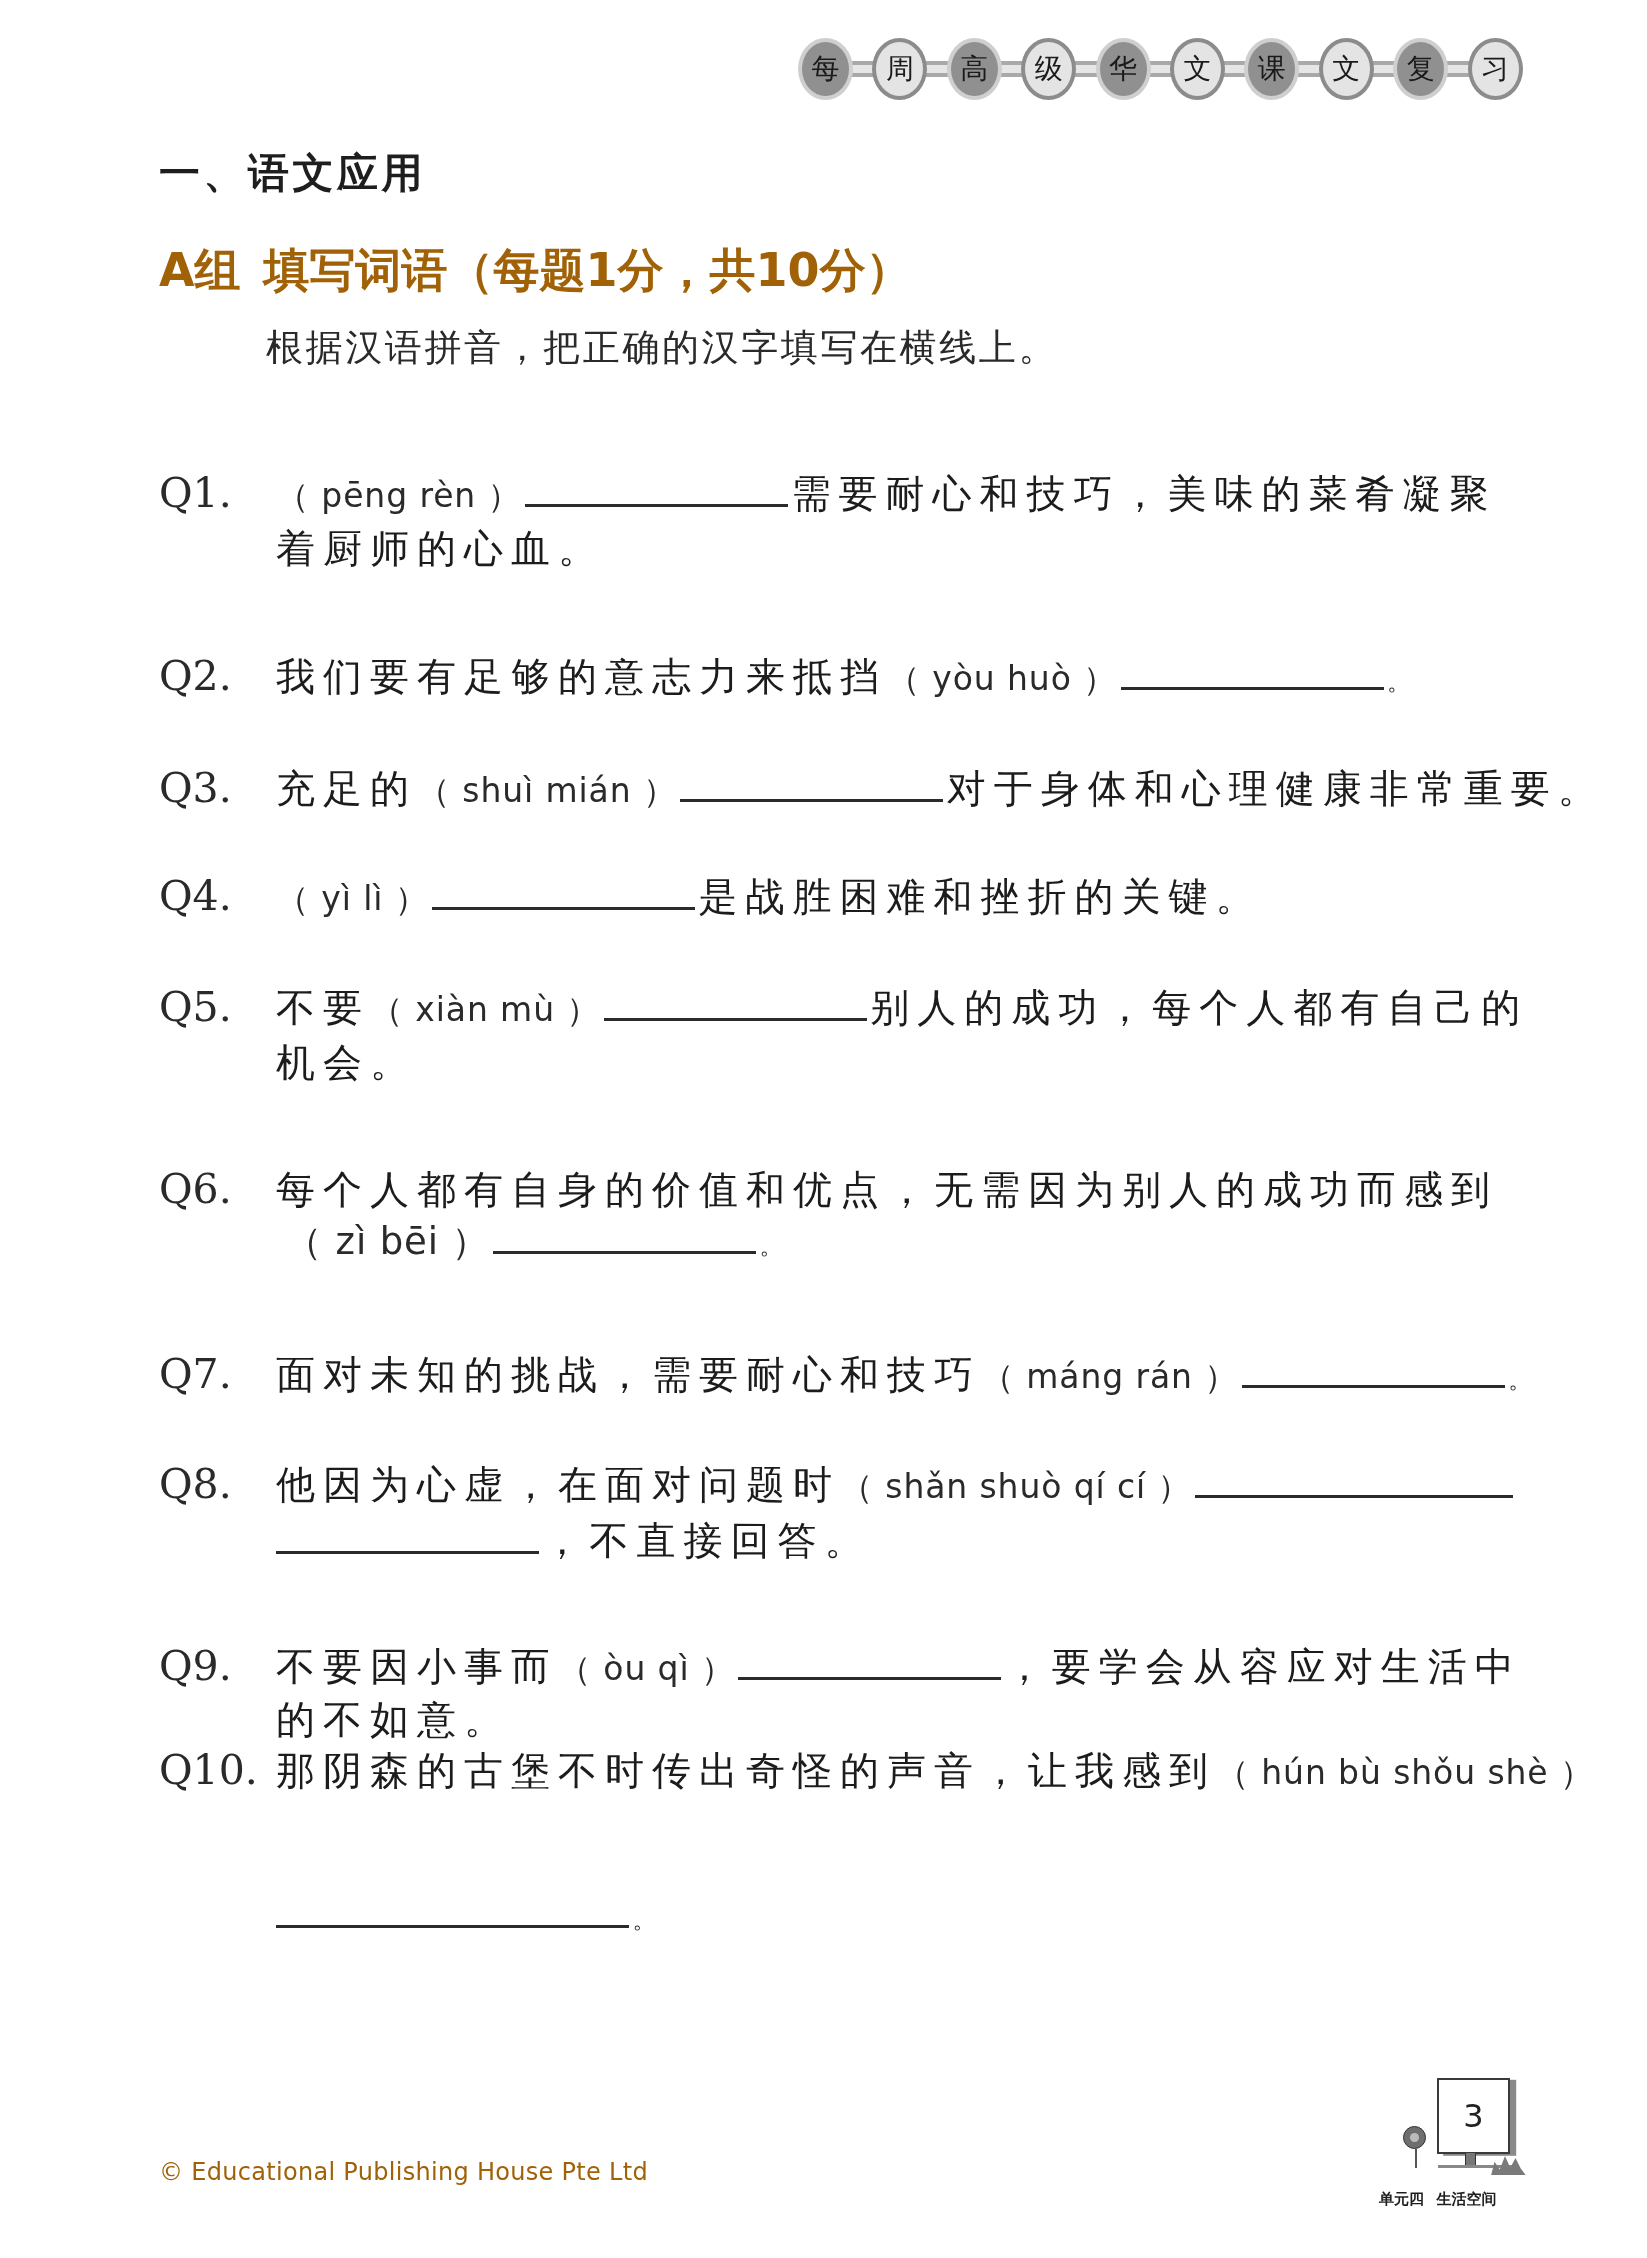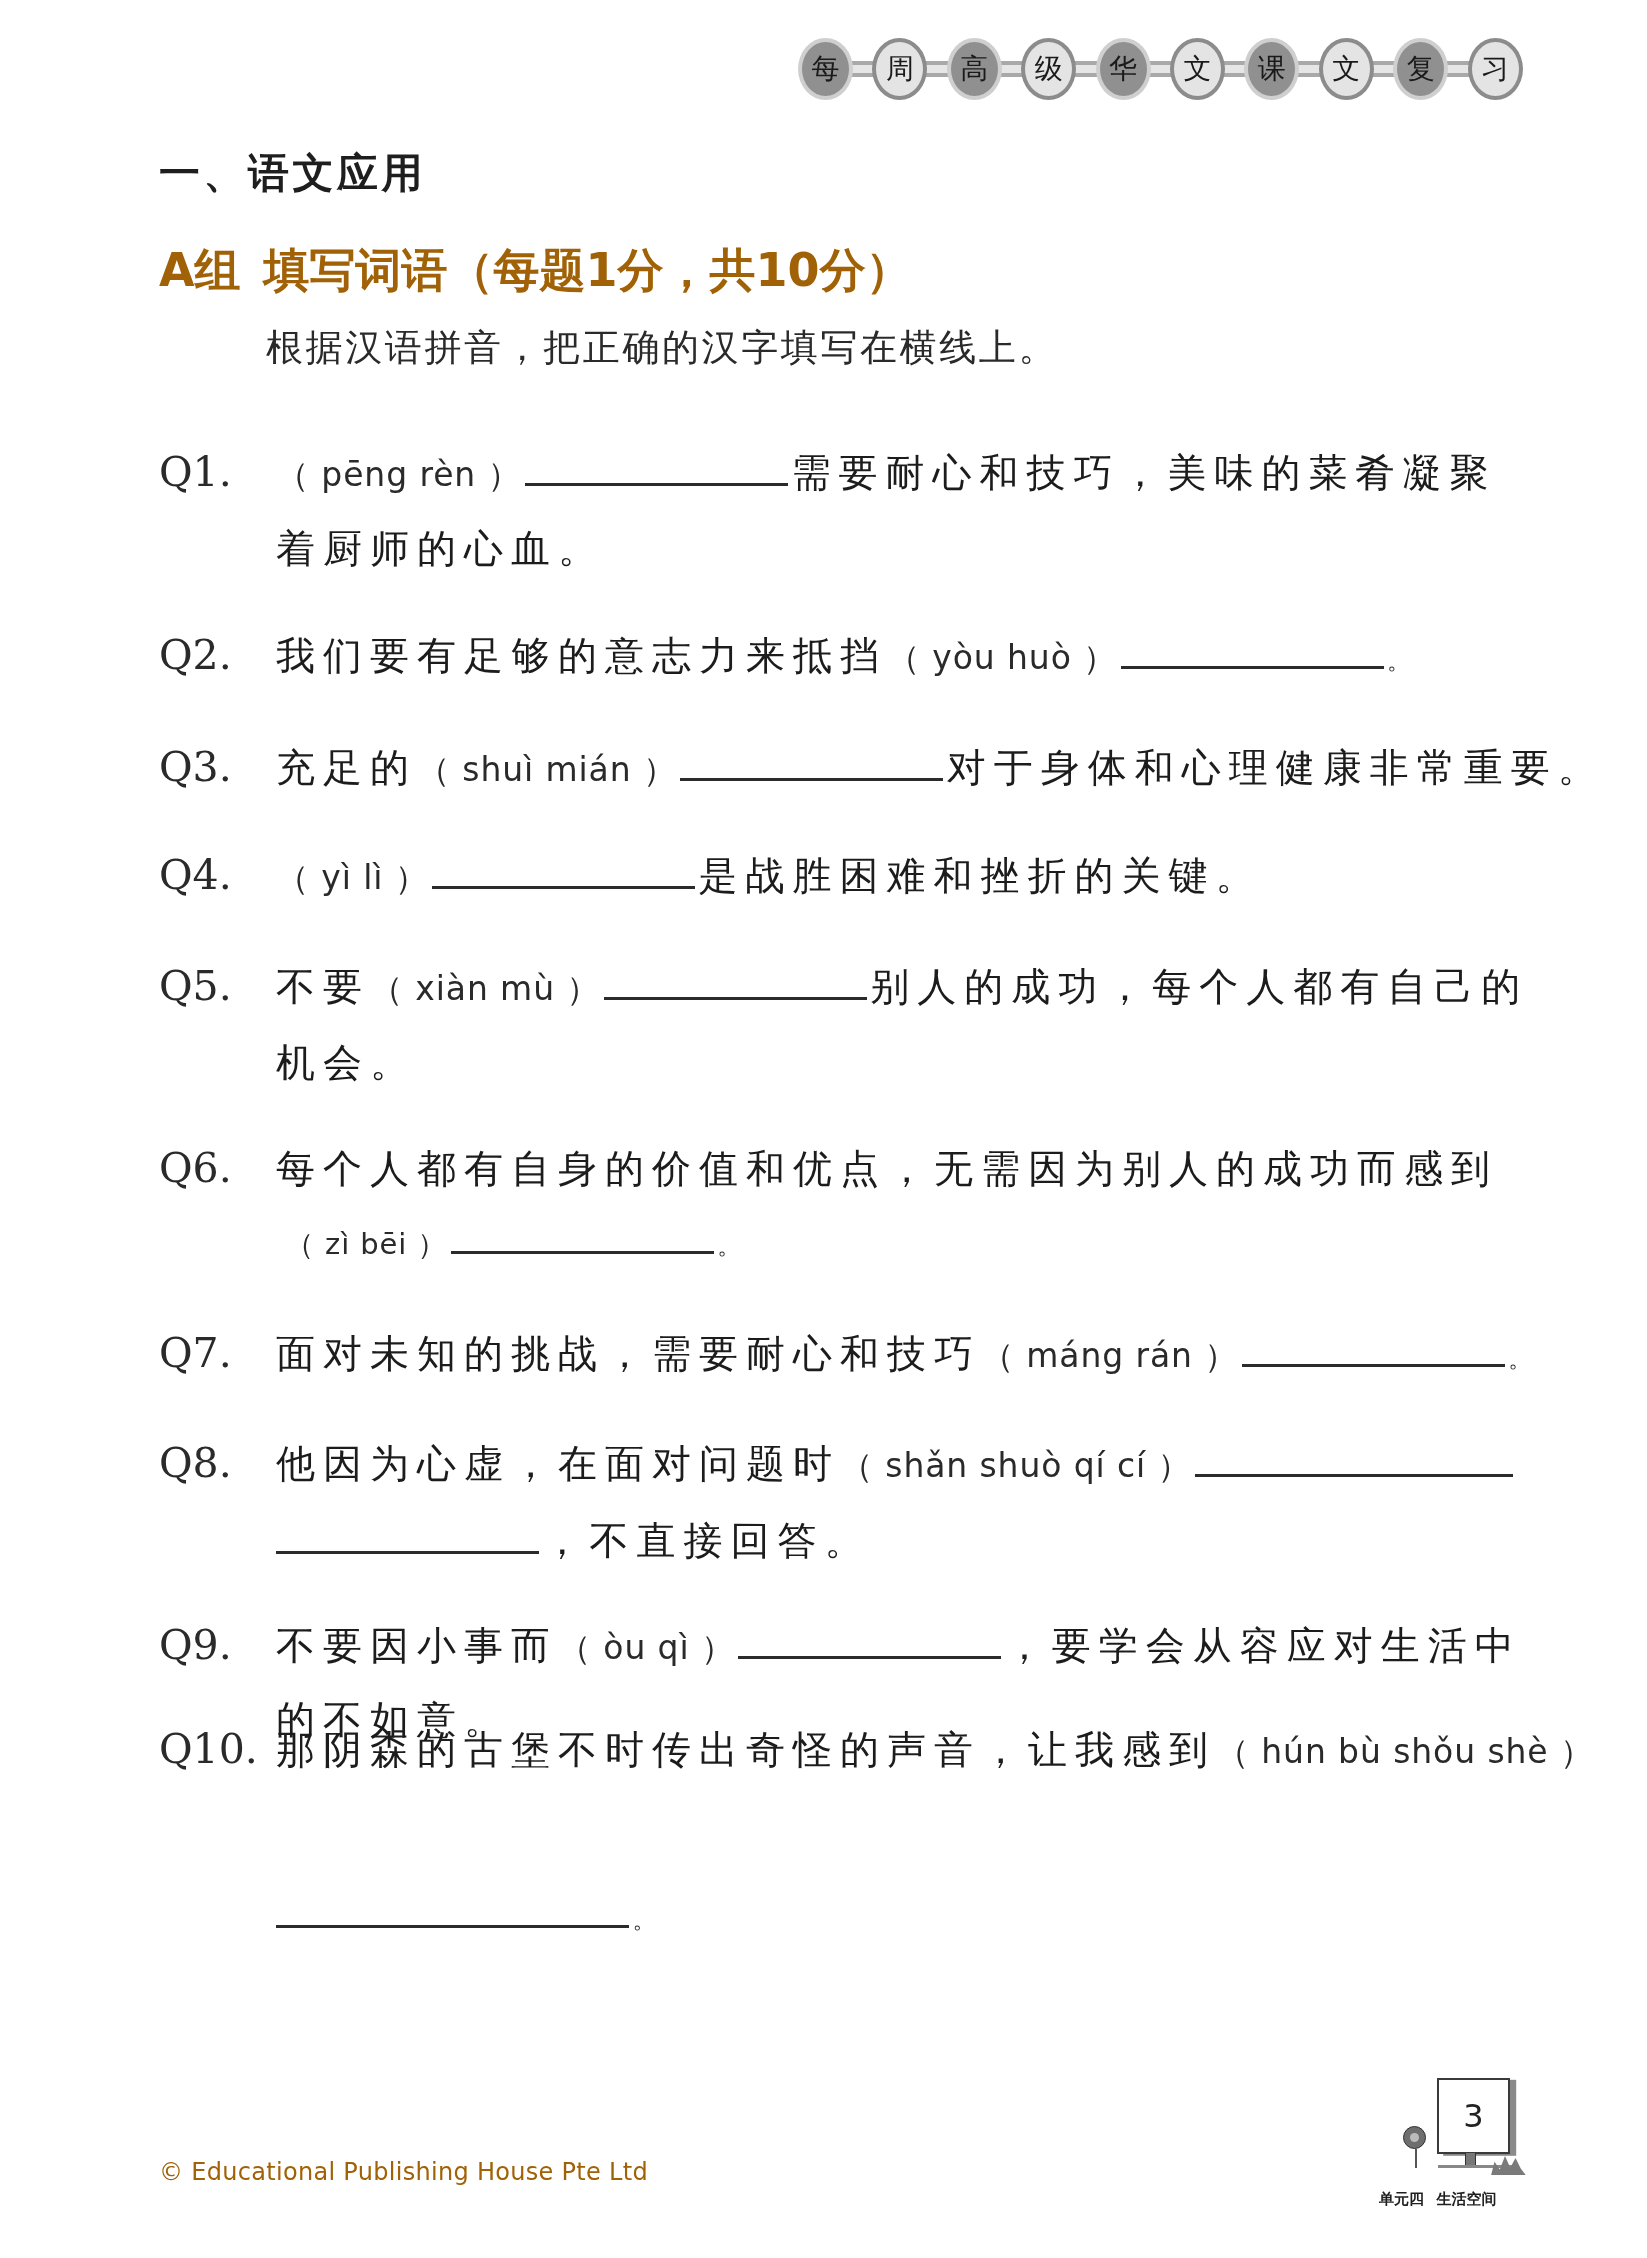--- a/index.html
+++ b/index.html
@@ -18,29 +18,29 @@
   
   .section-title { position: absolute; left: 159px; top: 146px; font-size: 41px; font-weight: bold; letter-spacing: 3.5px;
     font-family: "DejaVu Sans", sans-serif; color: #1e1e1e; }
   .group-title { position: absolute; left: 159px; top: 240px; font-size: 46px; font-weight: bold; color: #a16207;
     font-family: "DejaVu Sans", sans-serif; white-space: nowrap; }
   .group-title .gap { display: inline-block; width: 23px; }
   .instruction { position: absolute; left: 266px; top: 323px; font-size: 37px; color: #2a2a2a; letter-spacing: 2.6px;
     font-family: "DejaVu Sans", sans-serif; }
 
   
-  .q { position: absolute; left: 159px; white-space: nowrap; font-size: 39px; line-height: 53px; color: #1c1c1c; }
+  .q { position: absolute; left: 159px; white-space: nowrap; font-size: 39px; line-height: 53px; color: #1c1c1c; margin-top: 21px; }
   .q .num { display: inline-block; width: 117px; font-family: "DejaVu Serif", serif; font-size: 41px; color: #2a2a2a; }
   .q .zh { font-family: "DejaVu Serif", serif; letter-spacing: 8px; }
   .q .py { font-family: "DejaVu Sans", sans-serif; font-size: 33px; color: #2a2a2a; letter-spacing: 0.9px; }
   .q .blank { display: inline-block; border-bottom: 3.5px solid #2b2b2b; height: 17.6px; vertical-align: baseline; margin: 0 3.5px; }
   .q .dot { font-family: "DejaVu Sans", sans-serif; font-size: 23px; color: #333; }
   .cont { position: absolute; left: 276px; white-space: nowrap; font-size: 39px; line-height: 53px; }
   .cont .zh { font-family: "DejaVu Serif", serif; letter-spacing: 8px; }
-  .cont .py { font-family: "DejaVu Sans", sans-serif; font-size: 29px; color: #2a2a2a; letter-spacing: 0.9px; }
+  .cont .py { font-family: "DejaVu Sans", sans-serif; font-size: 37px; color: #2a2a2a; letter-spacing: 0.9px; }
   .cont .blank { display: inline-block; border-bottom: 3.5px solid #2b2b2b; height: 17.6px; margin: 0 3.5px; }
   .cont .dot { font-family: "DejaVu Sans", sans-serif; font-size: 23px; color: #333; }
 
   
   .copyright { position: absolute; left: 159px; top: 2158px; font-size: 24px; color: #a16207;
     font-family: "DejaVu Sans", sans-serif; letter-spacing: 0.3px; text-align: right; }
   .sign-wrap { position: absolute; left: 1403px; top: 2073px; width: 132px; height: 106px; }
   .sign-board { position: absolute; left: 34px; top: 5.3px; width: 69px; height: 72px; background: #fff;
     border: 2.6px solid #3a3a3a; box-shadow: 6.2px 1.8px 0 #8a8a8a; display: flex; align-items: center; justify-content: center;
     font-size: 32px; color: #222; font-family: "DejaVu Sans", sans-serif; }

